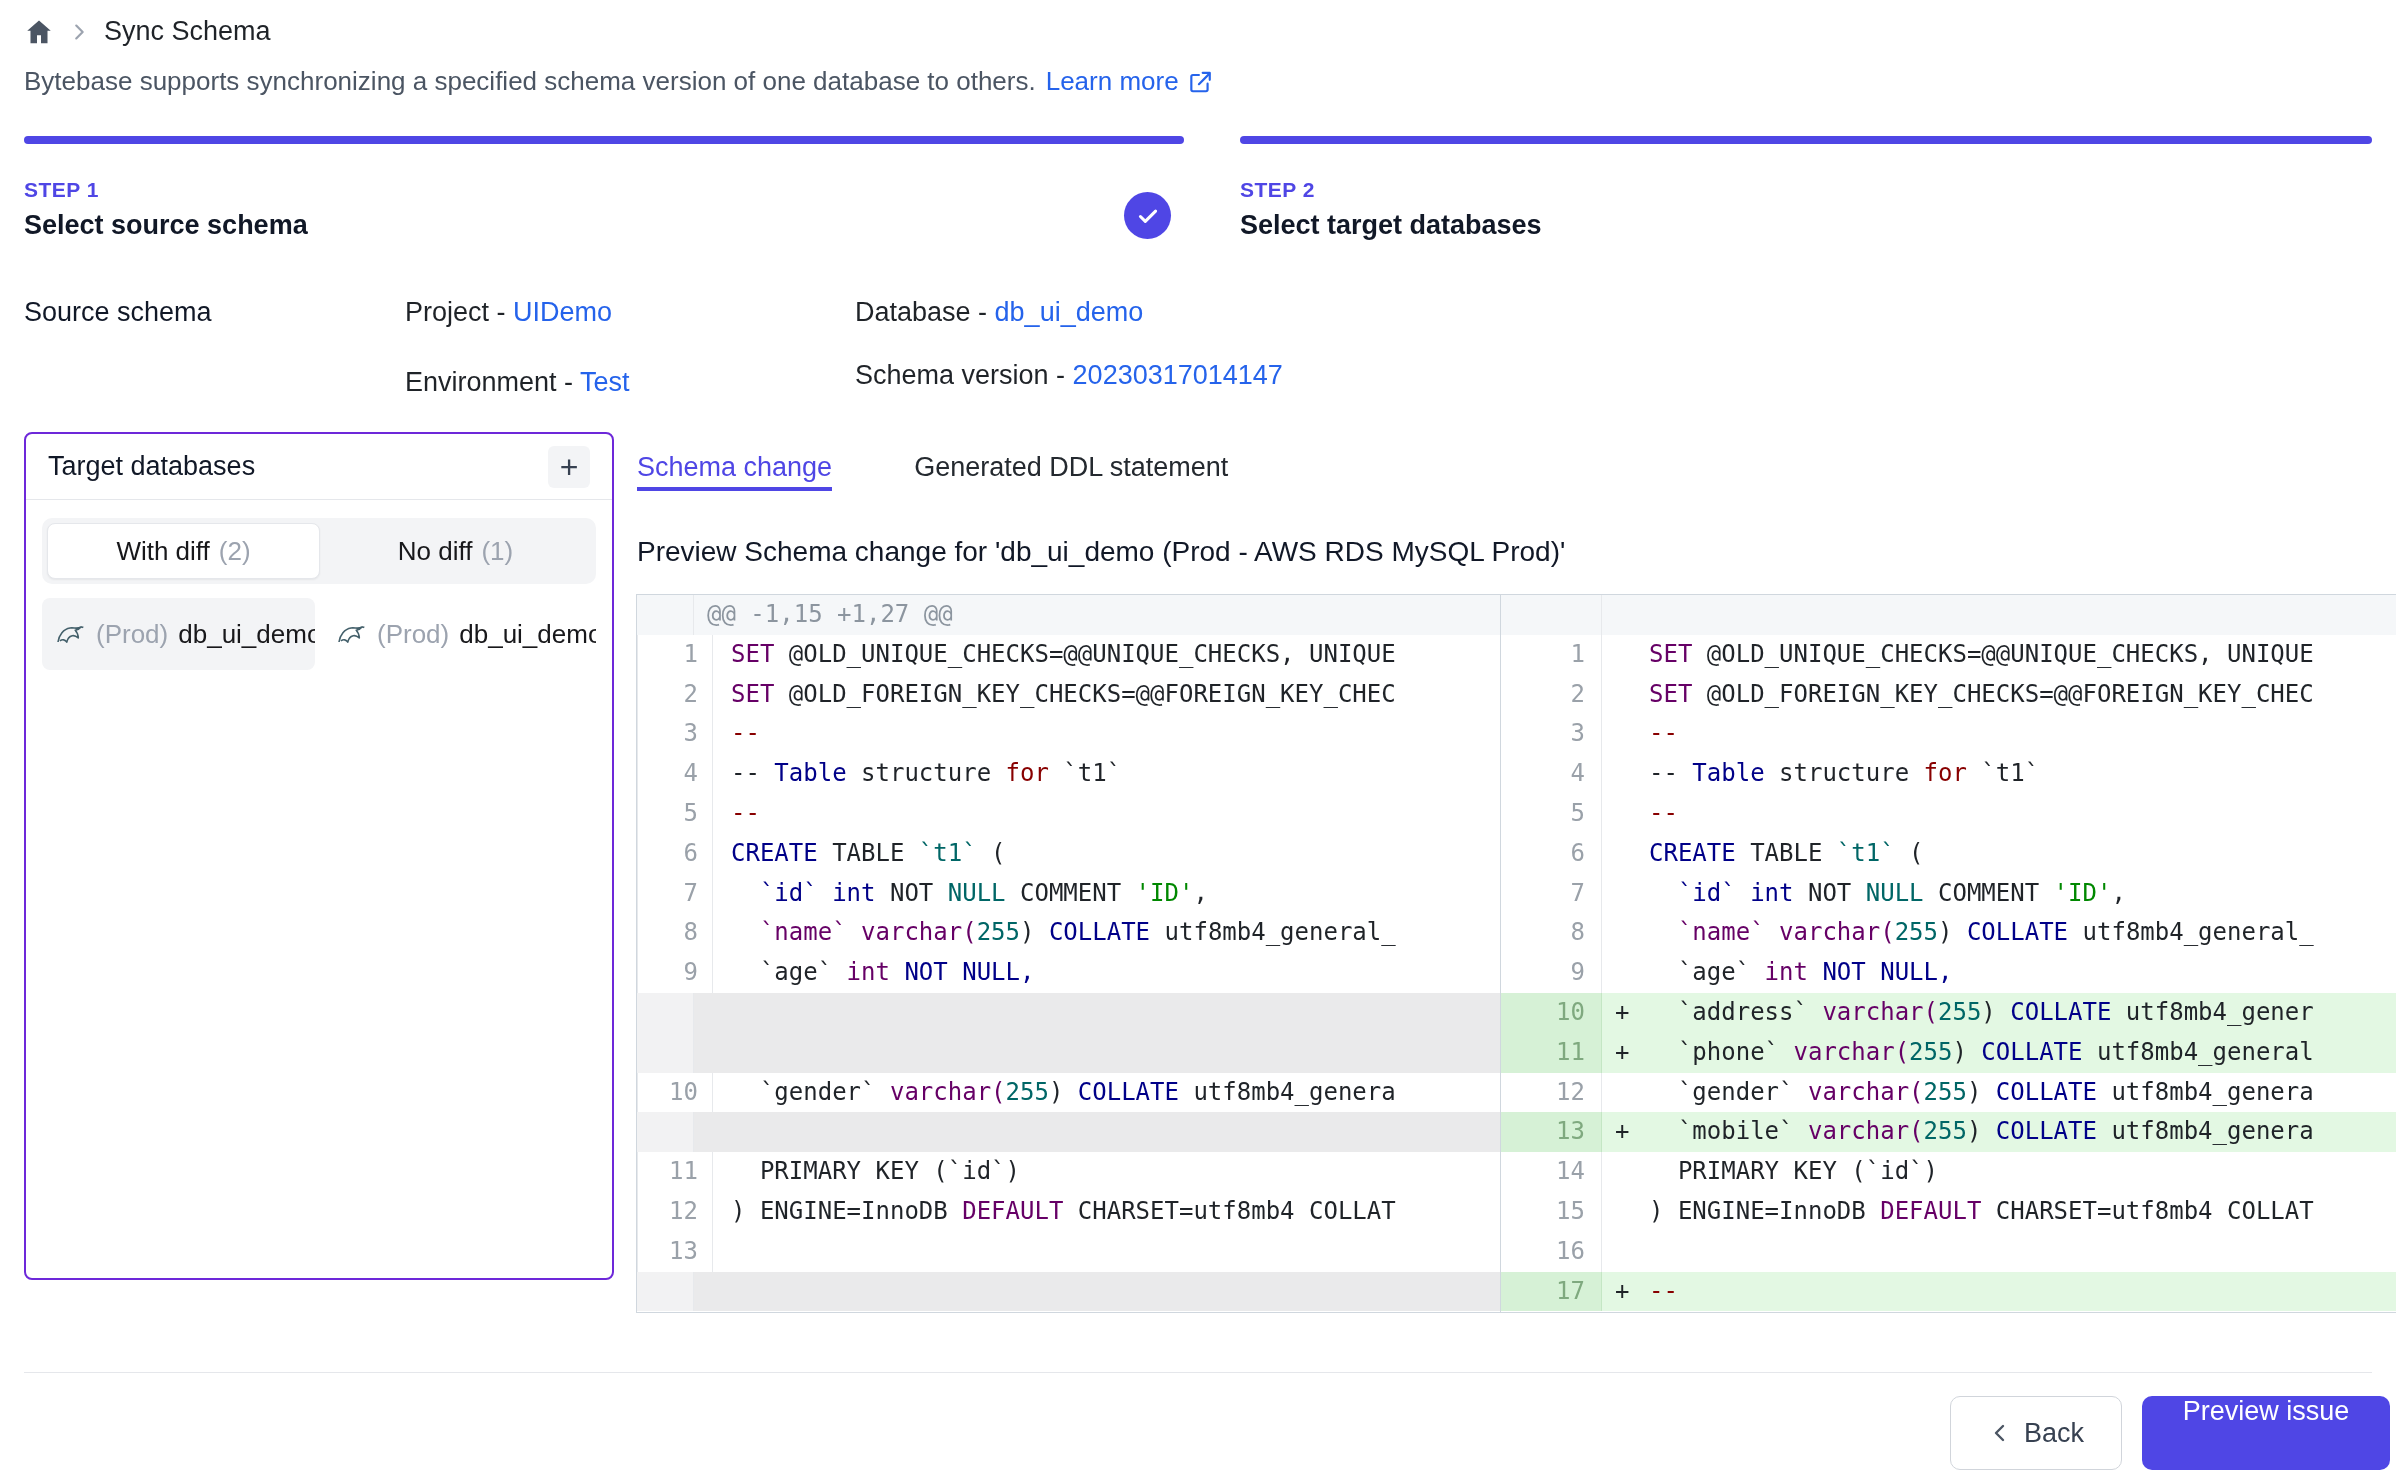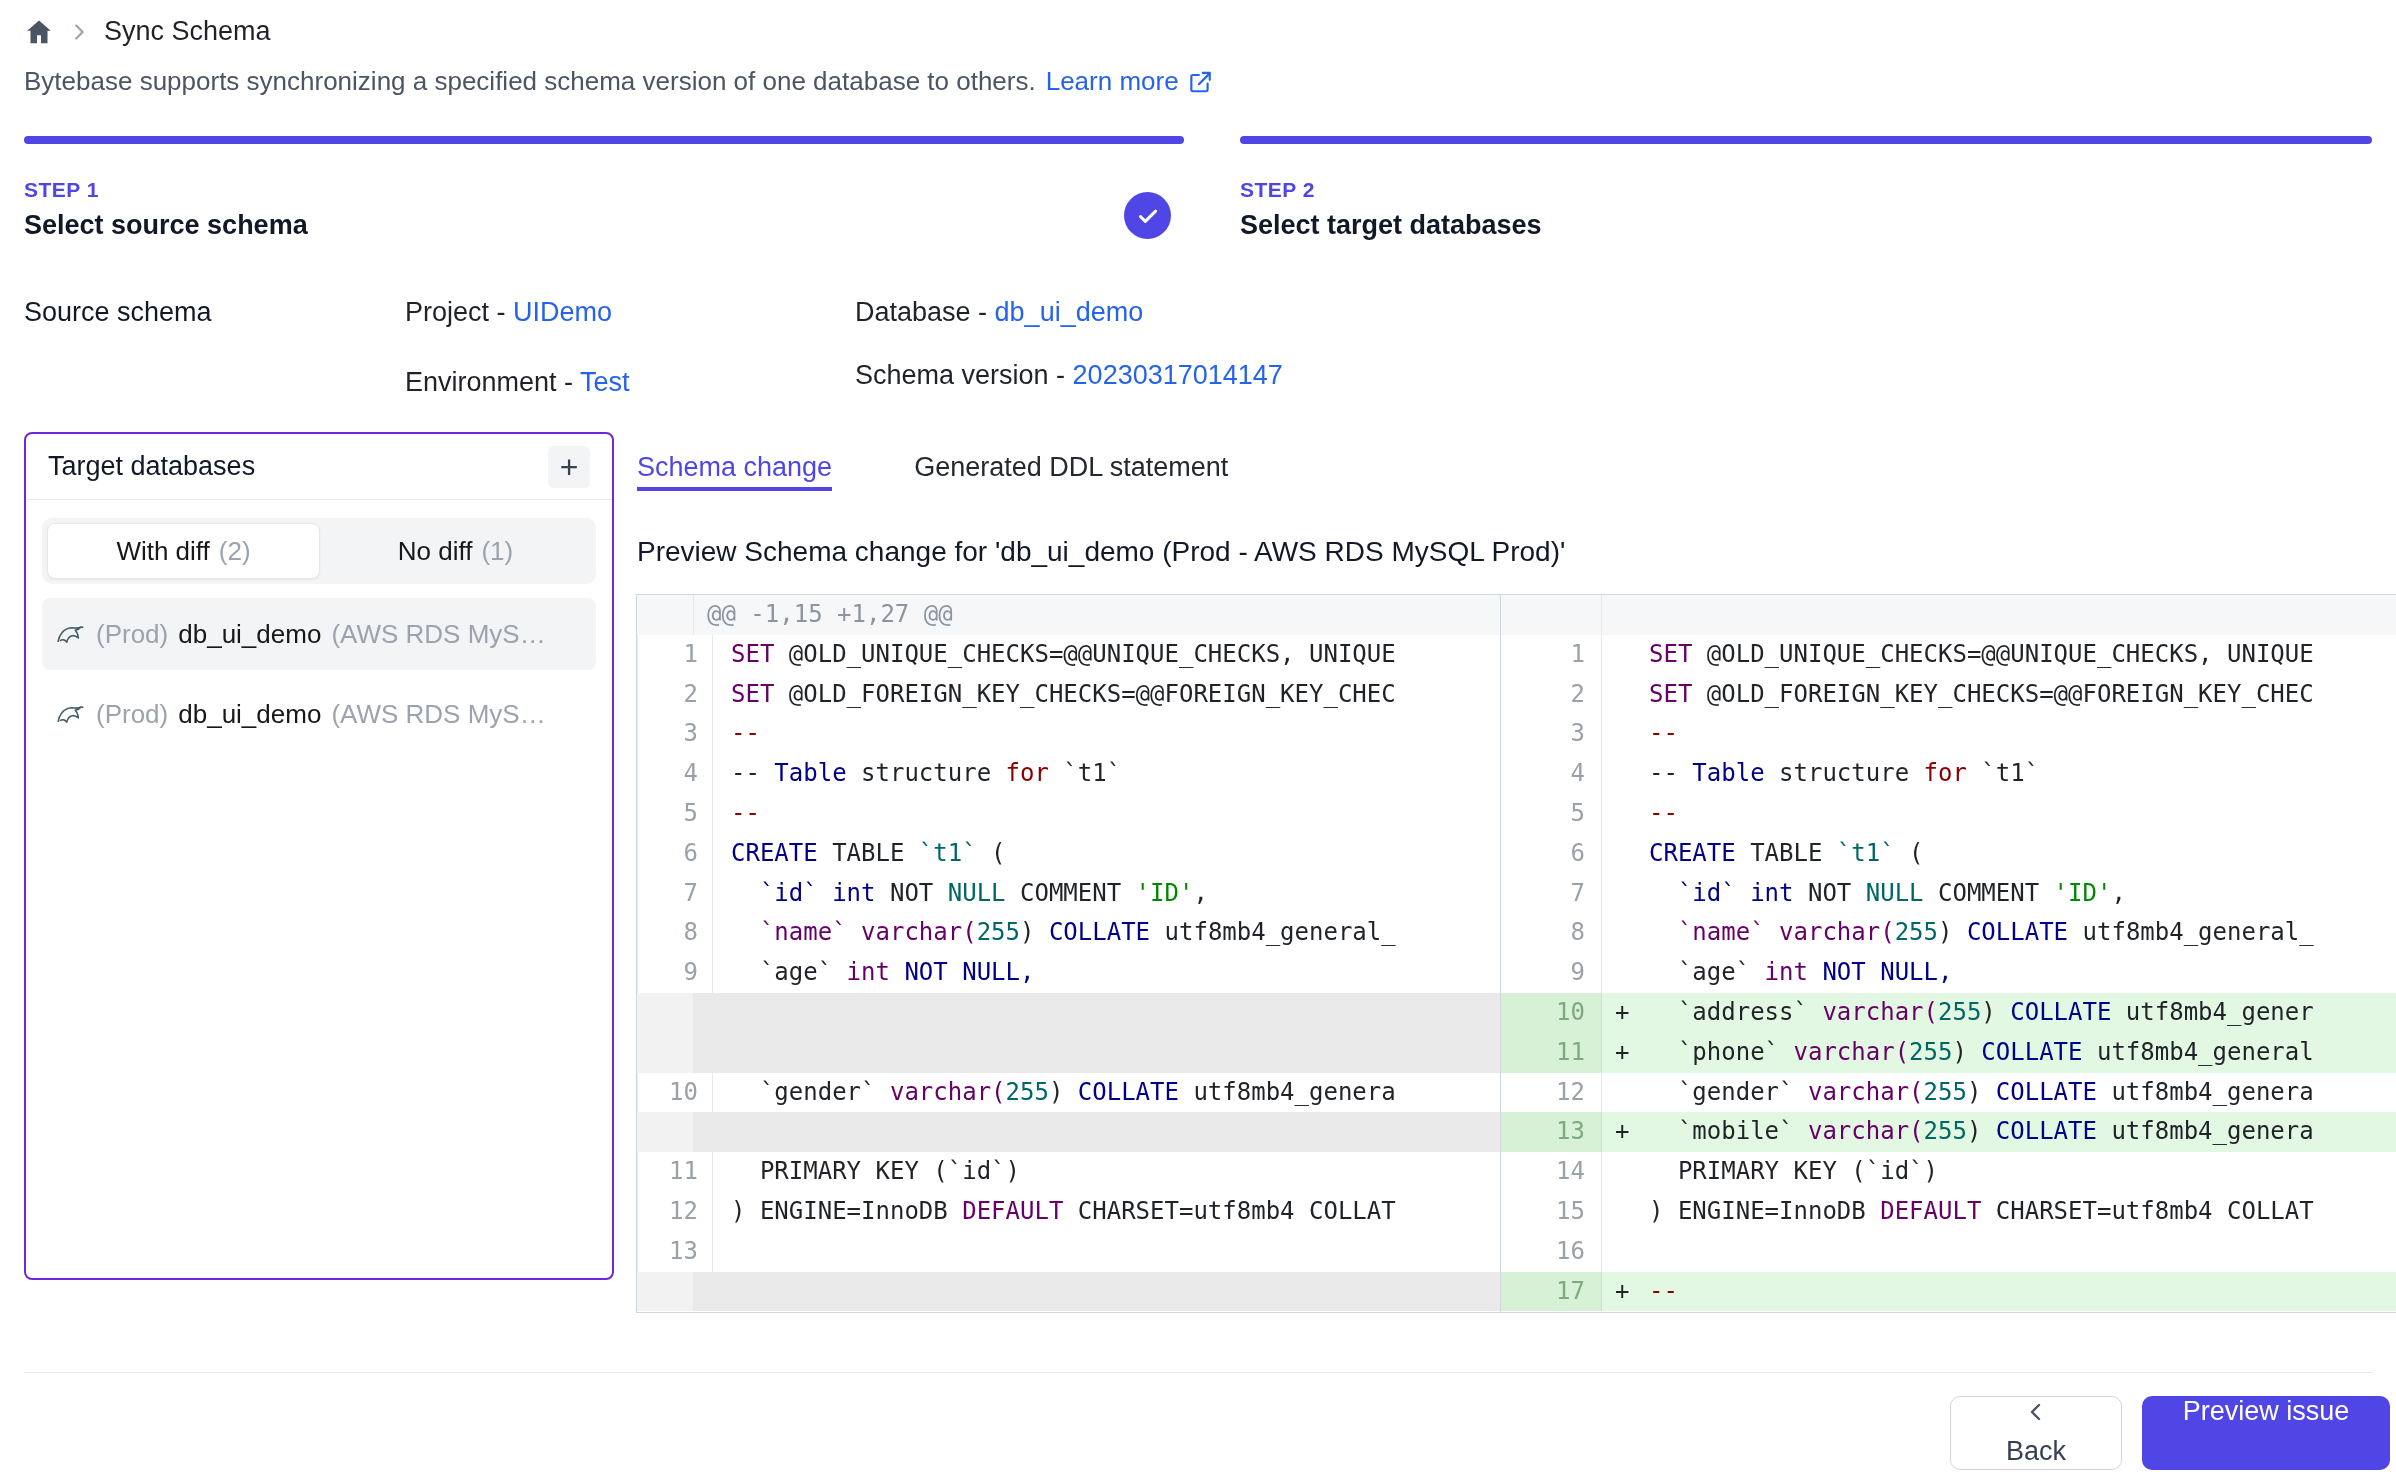--- a/index.html
+++ b/index.html
@@ -36,21 +36,21 @@
                   padding:0 22px; border-bottom:1px solid #e5e7eb; }
   .panel-title { font-size:27px; font-weight:500; color:#111827; }
   .add-btn { width:42px; height:42px; border:none; border-radius:6px; background:#f3f4f6; color:#374151;
              font-size:32px; line-height:1; cursor:pointer; display:flex; align-items:center; justify-content:center; }
   .seg { margin:18px 16px 0 16px; background:#f3f4f6; border-radius:10px; padding:5px; display:flex; height:66px; }
   .seg-btn { flex:1; display:flex; align-items:center; justify-content:center; gap:9px;
              font-size:26px; color:#18181b; font-weight:500; border-radius:8px; border:none;
              background:transparent; cursor:pointer; font-family:inherit; }
   .seg-btn .cnt { color:#9ca3af; font-weight:400; }
   .seg-btn.active { background:#fff; border:1px solid #e5e7eb; box-shadow:0 1px 2px rgba(0,0,0,.06); }
-  .db-list { margin:14px 16px 0 16px; display:flex; flex-direction:column; gap:8px; }
+  .db-list { margin:14px 16px 0 16px; display:flex; flex-direction:row; gap:8px; }
   .db-item { height:72px; border-radius:8px; display:flex; align-items:center; gap:10px;
              padding:0 12px; font-size:26px; cursor:pointer; white-space:nowrap; overflow:hidden; }
   .db-item.selected { background:#f3f4f6; }
   .db-env, .db-inst { color:#9ca3af; }
   .db-name { color:#18181b; font-weight:500; }
   .db-inst { overflow:hidden; text-overflow:clip; }
 
   
   .ptabs { position:absolute; left:637px; top:452px; display:flex; gap:82px; }
   .ptab { font-size:27px; color:#24292f; padding-bottom:4px; cursor:pointer; border-bottom:4px solid transparent;text-align:right; }
@@ -80,21 +80,21 @@
   .drow.add .mk, .drow.add .code { background:#e3f8e3; }
   .drow.add .mk { border-left-color:#c4e6c4; }
   
   .tk-pln { color:#1f2328; } .tk-kwd { color:#000088; } .tk-typ { color:#660066; }
   .tk-lit { color:#006666; } .tk-str { color:#008800; } .tk-com { color:#880000; }
 
   
   .footer-divider { position:absolute; left:24px; top:1372px; width:2348px; height:1px; background:#e5e7eb; }
   .btn-back { position:absolute; left:1950px; top:1396px; width:172px; height:74px; background:#fff;
               border:1px solid #d1d5db; border-radius:10px; font-size:27px; color:#374151; font-weight:500;
-              display:flex; align-items:center; justify-content:center; gap:12px; cursor:pointer; font-family:inherit;flex-direction:column; }
+              display:flex; align-items:center; justify-content:center; gap:12px; cursor:pointer; font-family:inherit; }
   .btn-primary { position:absolute; left:2142px; top:1396px; width:248px; height:74px; background:#4f46e5;
                  border:none; border-radius:10px; font-size:27px; color:#fff; font-weight:500;
                  display:flex; align-items:flex-start; justify-content:center; cursor:pointer; font-family:inherit; }
   svg { display:block; }
 </style>
 </head>
 <body>
 
 <div id="app">
 

